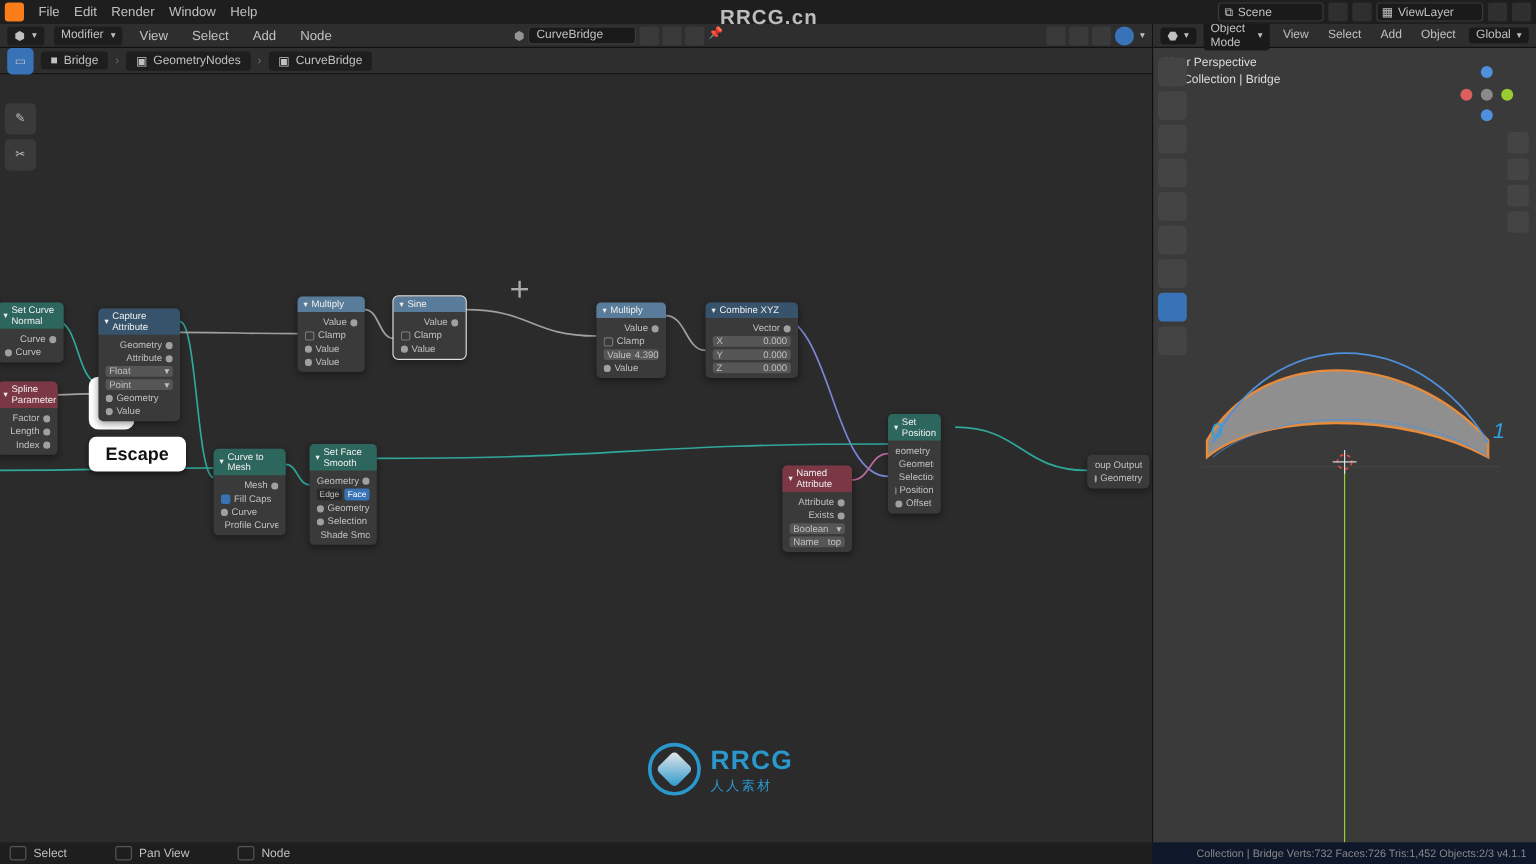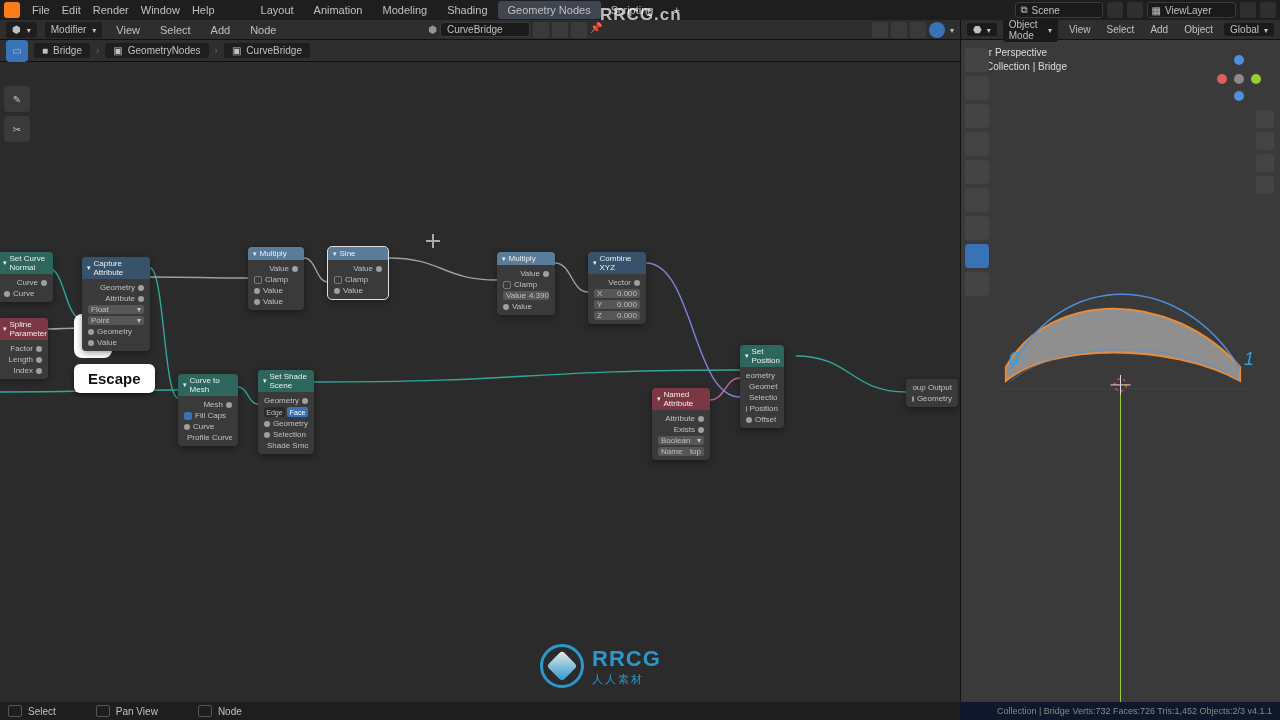--- a/index.html
+++ b/index.html
@@ -71,48 +71,39 @@
   .vp-toolbar { position:absolute; top:28px; left:4px; display:flex; flex-direction:column; gap:4px; z-index:3; }
   .vp-toolbar .tbtn { width:24px; height:24px; background:#444; border-radius:4px; }
   .vp-toolbar .tbtn.active { background:#3873b8; }
   .vp-gizmo { position:absolute; top:34px; right:16px; width:50px; height:50px; }
   .vp-right-icons { position:absolute; top:90px; right:6px; display:flex; flex-direction:column; gap:4px; }
   .vp-right-icons .rbtn { width:18px; height:18px; background:#444; border-radius:3px; }
   .viewport-canvas { position:absolute; inset:20px 0 0 0; }
   .vp-footer { position:absolute; bottom:0; right:0; width:320px; height:18px; background:#0f172a; display:flex; align-items:center; justify-content:flex-end; padding:0 8px; font-size:9px; color:#888; }
   
   .watermark-top { position:absolute; top:5px; left:600px; font-size:17px; font-weight:700; color:rgba(255,255,255,.7); letter-spacing:1px; }
-  .watermark-center { position:absolute; bottom:32px; left:540px; display:flex; align-items:center; gap:8px; opacity:.9; }
+  .watermark-center { position:absolute; bottom:57px; left:540px; display:flex; align-items:center; gap:8px; opacity:.9; }
   .watermark-center .wm-logo { width:44px; height:44px; border:3px solid #2aa3df; border-radius:50%; display:flex; align-items:center; justify-content:center; }
   .watermark-center .wm-logo .inner { width:22px; height:22px; background:linear-gradient(135deg,#fff,#2aa3df); transform:rotate(45deg); border-radius:4px; }
   .watermark-center .wm-txt .l1 { font-size:22px; font-weight:700; color:#2aa3df; letter-spacing:1px; }
   .watermark-center .wm-txt .l2 { font-size:11px; color:#2aa3df; letter-spacing:2px; }
   
   .chev::after { content:"▾"; font-size:8px; margin-left:2px; }
 </style>
 </head>
 <body>
 
 <div class="topbar">
   <div class="blender-icon"></div>
   <span class="menu-item">File</span>
   <span class="menu-item">Edit</span>
   <span class="menu-item">Render</span>
   <span class="menu-item">Window</span>
   <span class="menu-item">Help</span>
 
-  <div class="workspaces">
-    <span class="ws">Layout</span>
-    <span class="ws">Animation</span>
-    <span class="ws">Modeling</span>
-    <span class="ws">Shading</span>
-    <span class="ws active">Geometry Nodes</span>
-    <span class="ws">Scripting</span>
-    <span class="ws">+</span>
-  </div>
 
   <div class="topbar-right">
     <div class="field">
       <span class="lbl">
           <span>⧉</span>
         </span>
       <input value="Scene" style="">
     </div>
     <div class="icon-btn"></div>
     <div class="icon-btn"></div>
@@ -254,21 +245,21 @@
         <div class="nb">
           <div class="row right">Value <span class="socket"></span></div>
           <div class="row"><span class="chk"></span> Clamp</div>
           <div class="row slider">
             <span>Value</span>
             <span>4.390</span>
           </div>
           <div class="row"><span class="socket"></span> Value</div>
         </div>
       </div>
-      <div class="node" style="left: 588px; top: 190px; width: 58px;">
+      <div class="node" style="left: 588px; top: 190px; width: 77px;">
         <div class="nh h-navy">Combine XYZ</div>
         <div class="nb">
           <div class="row right">Vector <span class="socket"></span></div>
           <div class="row slider">
             <span>X</span>
             <span>0.000</span>
           </div>
           <div class="row slider">
             <span>Y</span>
             <span>0.000</span>
@@ -282,21 +273,21 @@
       <div class="node" style="left: 178px; top: 312px; width: 60px;">
         <div class="nh h-green">Curve to Mesh</div>
         <div class="nb">
           <div class="row right">Mesh <span class="socket"></span></div>
           <div class="row"><span class="chk on"></span> Fill Caps</div>
           <div class="row"><span class="socket"></span> Curve</div>
           <div class="row"><span class="socket"></span> Profile Curve</div>
         </div>
       </div>
       <div class="node" style="left: 258px; top: 308px; width: 56px;">
-        <div class="nh h-green">Set Shade Scene</div>
+        <div class="nh h-green">Set Face Smooth</div>
         <div class="nb">
           <div class="row right">Geometry <span class="socket"></span></div>
           <div class="btnrow">
             <div class="b">Edge</div>
             <div class="b sel">Face</div>
           </div>
           <div class="row"><span class="socket"></span> Geometry</div>
           <div class="row"><span class="socket"></span> Selection</div>
           <div class="row"><span class="socket"></span> Shade Smooth</div>
         </div>

